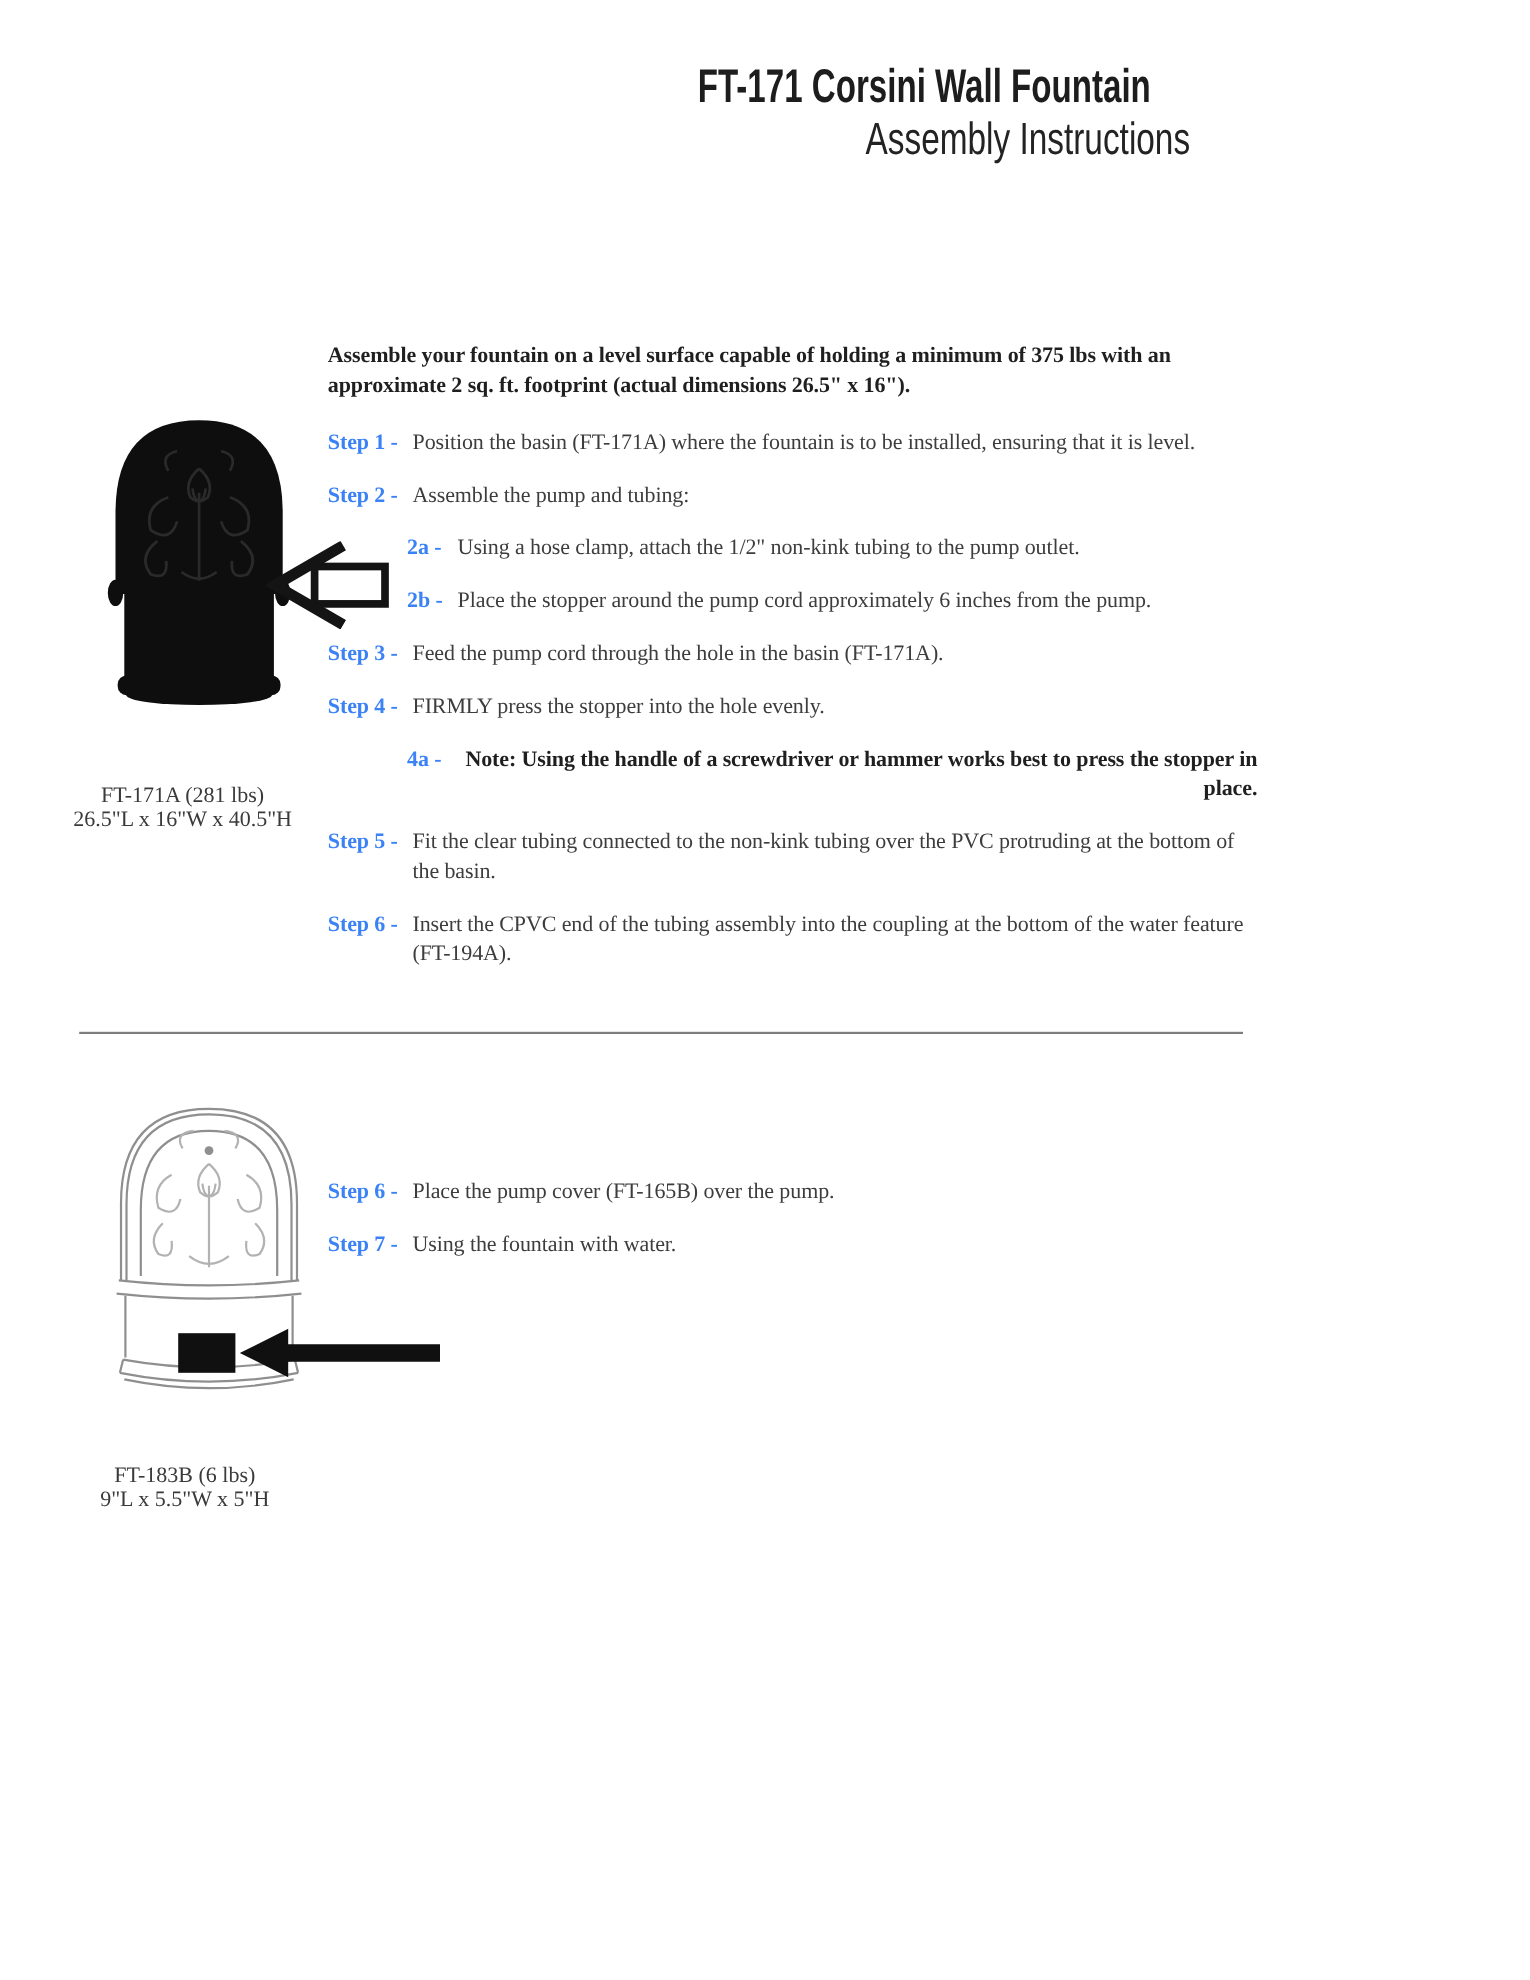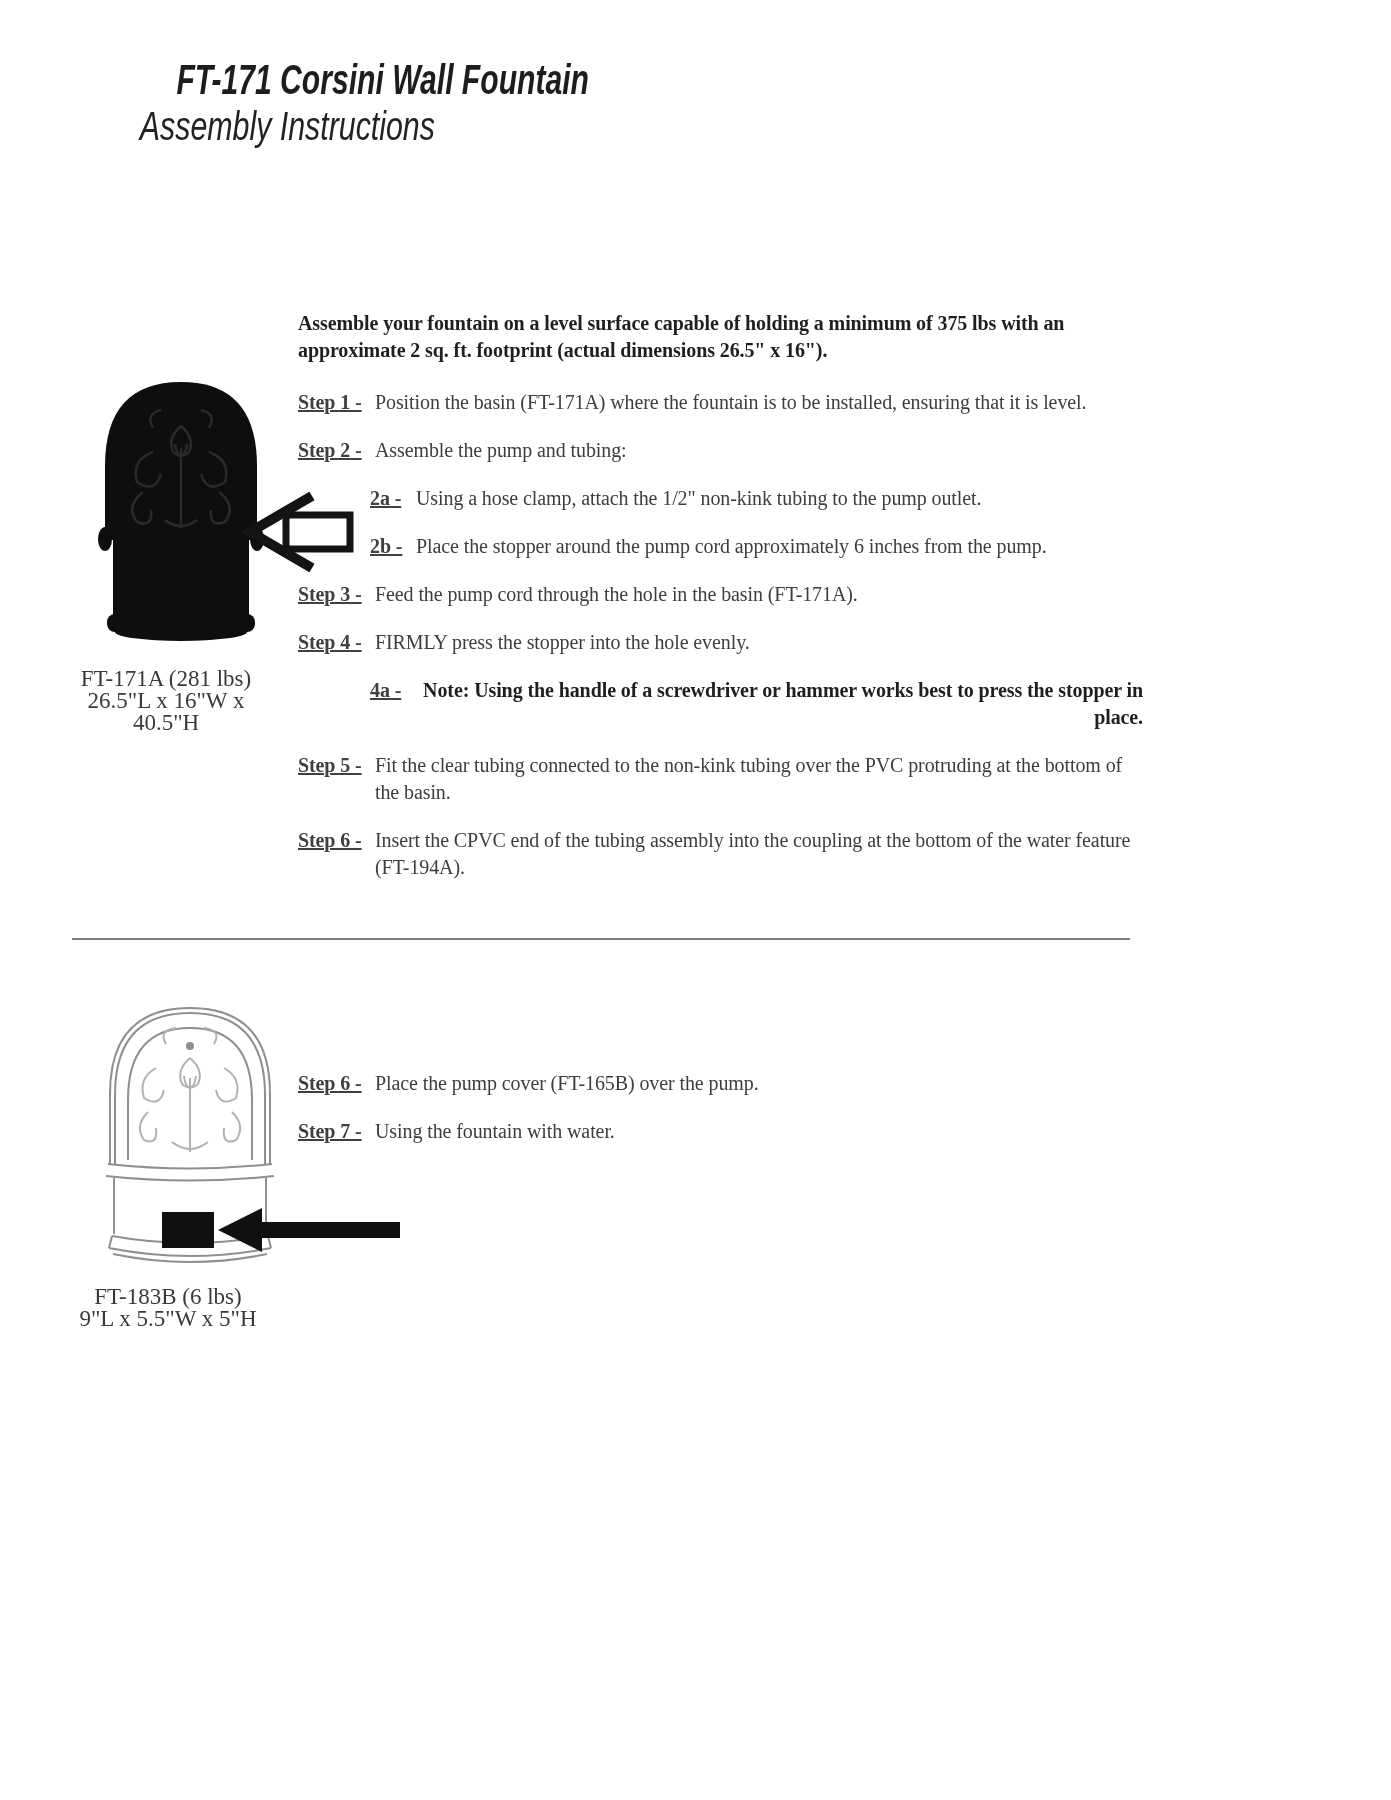--- a/index.html
+++ b/index.html
@@ -1,21 +1,21 @@
 <!DOCTYPE html>
 <html><head>
 <meta charset="utf-8">
 <style>
   html,body { margin:0; padding:0; background:#ffffff; }
   .page {
     position:relative; width:1391px; height:1800px; background:#ffffff;
     font-family:"Liberation Serif", serif; color:#3d3d3d; overflow:hidden;
   }
   
-  .doc-header { position:absolute; left:88px; top:0; width:1066px; text-align:left;font-style:italic; }
+  .doc-header { position:absolute; left:68px; top:0; width:1066px; text-align:right; }
   .doc-title {
     margin:56px 0 0; font-family:"Liberation Sans", sans-serif; font-weight:bold;
     font-size:43px; line-height:46px; color:#1d1d1d; white-space:nowrap;
   }
   .doc-subtitle {
     margin:2px 0 0; font-family:"Liberation Sans", sans-serif; font-weight:normal;
     font-size:41px; line-height:44px; color:#232323; white-space:nowrap;
   }
   .squeeze { display:inline-block; transform:scaleX(0.70); transform-origin:50% 50%; }
   .squeeze2 { display:inline-block; transform:scaleX(0.74); transform-origin:50% 50%; }
@@ -23,29 +23,29 @@
     margin:16px 0 0; font-size:20.5px; font-weight:bold; color:#1e1e1e;
     text-decoration:underline; text-decoration-thickness:2px; text-underline-offset:3px;
     white-space:nowrap;
   }
   
   .col { position:absolute; left:298px; width:845px; font-size:20px; line-height:27px; letter-spacing:-0.1px; }
   .col1 { top:310px; }
   .col2 { top:1070px; }
   .intro { margin:0 0 25px; font-weight:bold; color:#1f1f1f; }
   .step { display:flex; margin:0 0 21px; }
-  .step .lbl { flex:0 0 77px; width:77px; font-weight:bold; color:#404040;text-decoration:underline; }
+  .step .lbl { flex:0 0 77px; width:77px; font-weight:bold; color:#3b82f6; }
   .step .txt { color:#3d3d3d; }
   .step.sub { margin-left:72px; }
   .step.sub .lbl { flex:0 0 46px; width:46px; }
   .step.boldtxt .txt { font-weight:bold; color:#1f1f1f;text-align:right; }
   .nowrap .txt { white-space:nowrap; }
   
   .figure { position:absolute; }
-  .caption { position:absolute; text-align:center; font-size:23px; line-height:22px; color:#3a3a3a; }
+  .caption { position:absolute; text-align:center; font-size:20px; line-height:22px; color:#3a3a3a;margin-top:44px; }
   .cap1 { left:56px; top:668px; width:220px; }
   .cap2 { left:58px; top:1286px; width:220px; }
   .divider { position:absolute; left:72px; top:938px; width:1058px; height:1.5px; background:#7d7d7d; }
 </style>
 </head>
 <body>
 
 <div class="page">
 
   <div class="doc-header">

